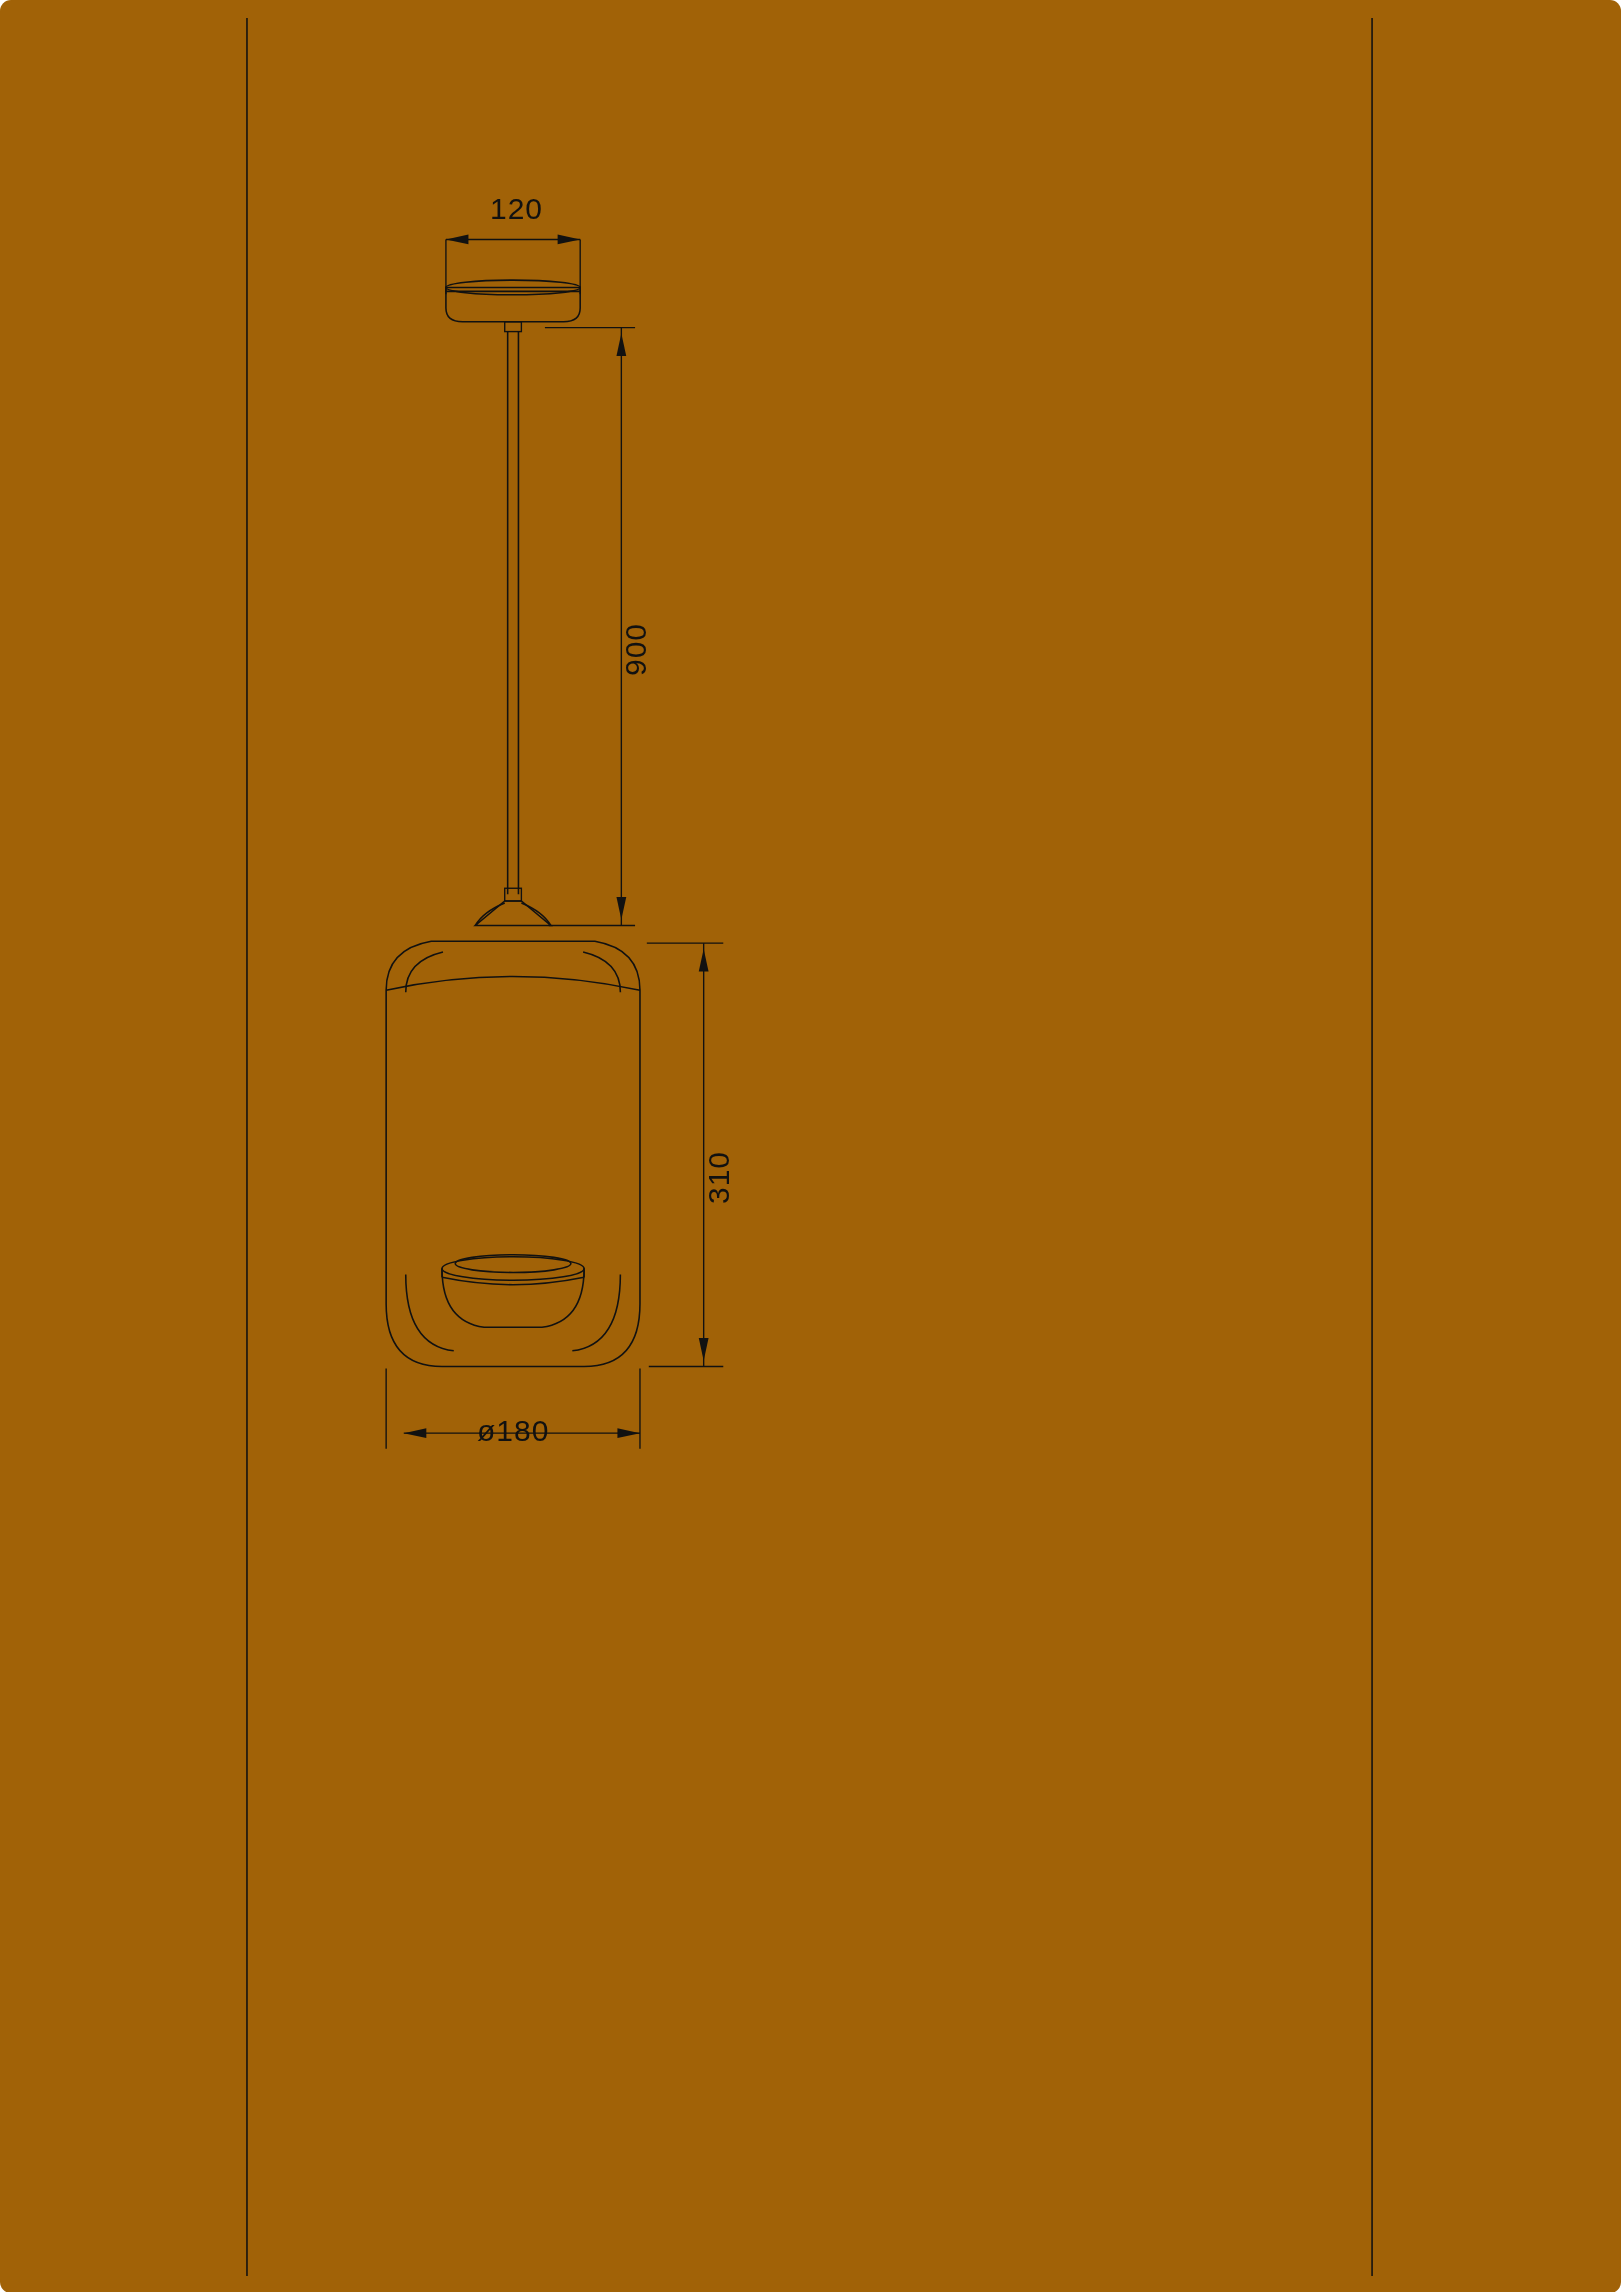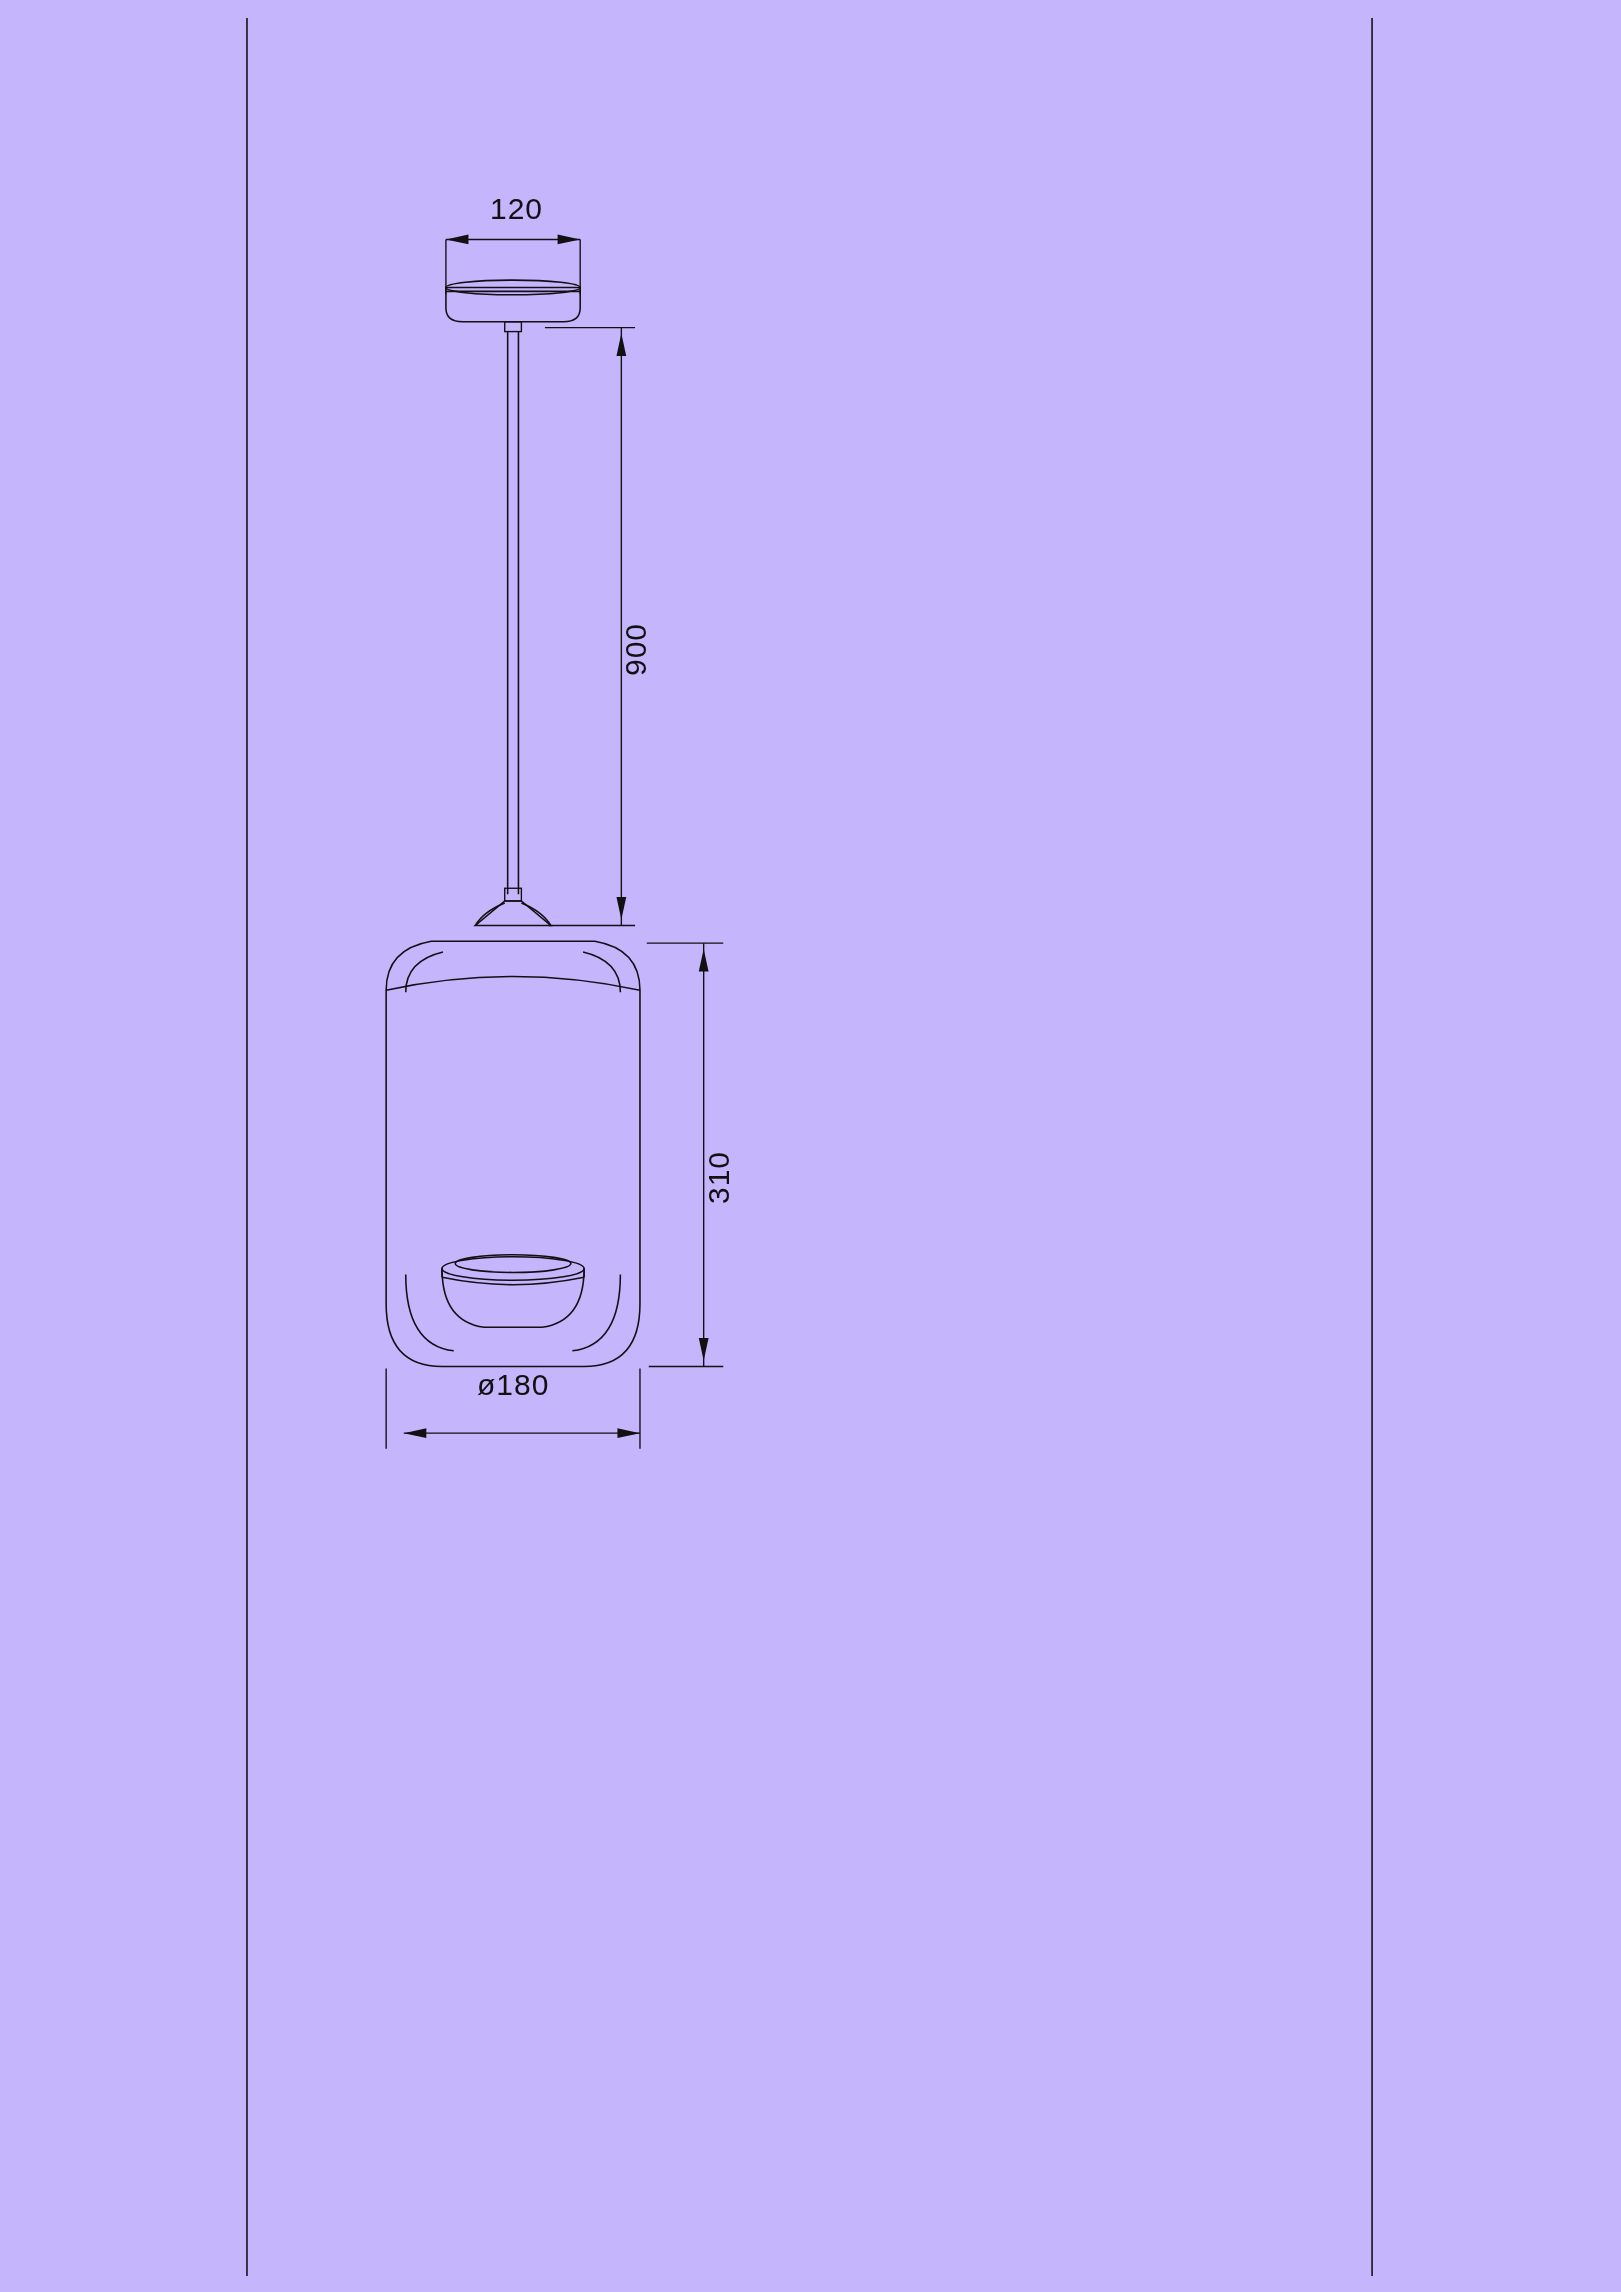--- a/index.html
+++ b/index.html
@@ -11,21 +11,22 @@
     width: 1621px;
     height: 2293px;
     font-family: "Liberation Sans", sans-serif;
     color: #1a1a1a;
     overflow: hidden;
   }
   #sheet {
     position: relative;
     width: 1621px;
     height: 2293px;
-    background: #c4b5fd;
+    background: #a16207;
+    border-radius: 11px;
   }
   #drawing-svg {
     position: absolute;
     left: 0;
     top: 0;
   }
   .dim-label {
     position: absolute;
     font-family: "Liberation Sans", sans-serif;
     font-size: 30px;
@@ -151,16 +152,16 @@
     </g>
 
   </svg>
 
   <div class="dim-label" style="left:490px; top:192px;">120</div>
 
   <div class="dim-label vertical" style="left:619px; top:676px;">900</div>
 
   <div class="dim-label vertical" style="left:702px; top:1204px;">310</div>
 
-  <div class="dim-label" style="left:477px; top:1368px;">ø180</div>
+  <div class="dim-label" style="left:477px; top:1414px;">ø180</div>
 
 </div>
 
 
 </body></html>

